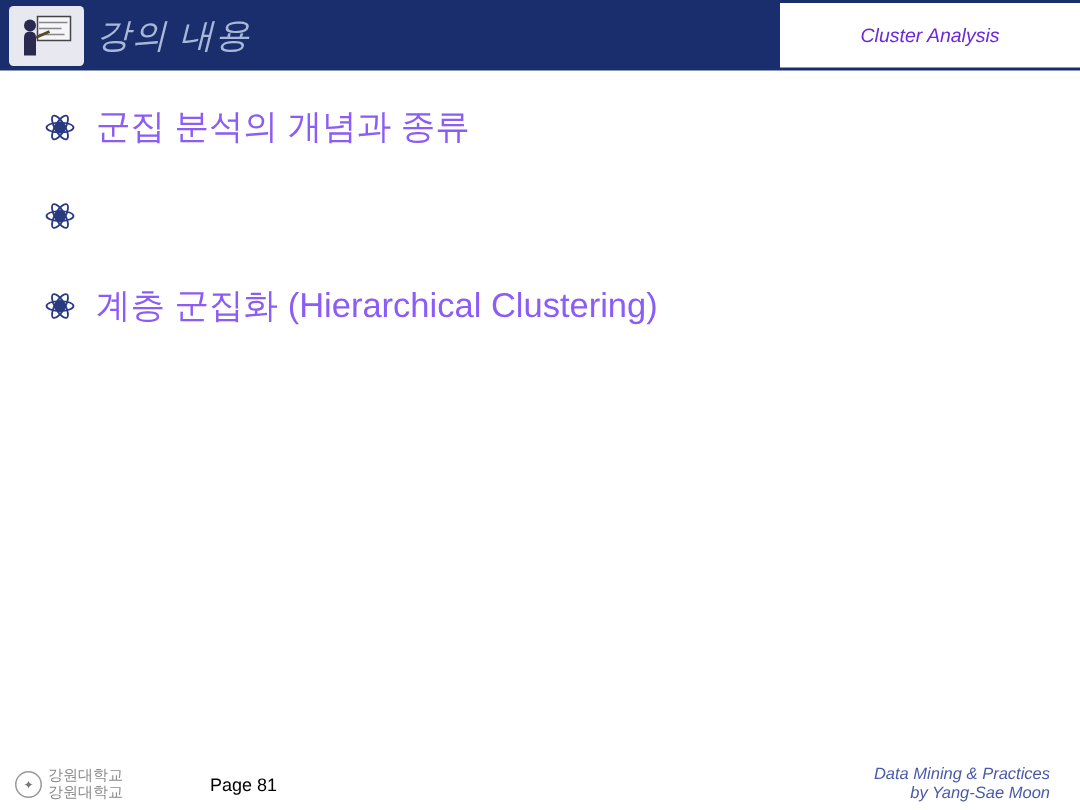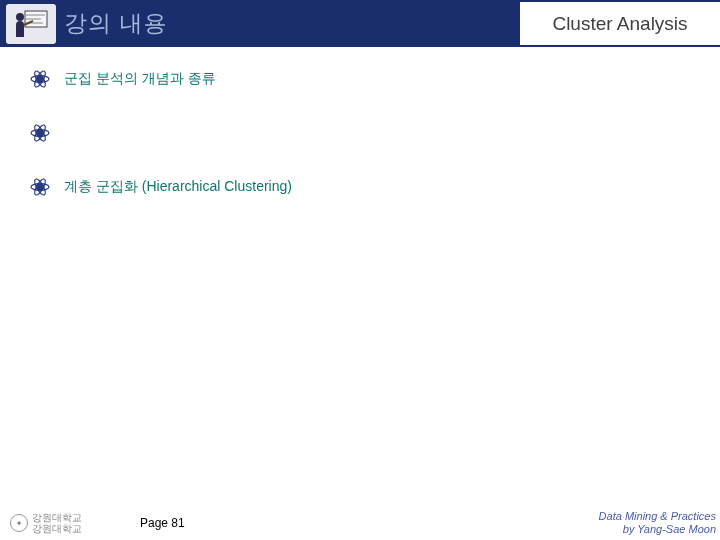--- a/index.html
+++ b/index.html
@@ -48,44 +48,46 @@
     display: flex;
     align-items: center;
     justify-content: center;
   }
   .titlebar-icon svg { display: block; }
   .title-text {
     color: #a8b8d8;
     font-size: 23px;
     font-weight: 500;
     letter-spacing: 1px;
+    font-style: italic;
   }
   .subtitle-text {
-    color: #404040;
-    font-size: 19px;
+    color: #6d28d9;
+    font-size: 13px;
+    font-style: italic;
   }
 
   
   .content {
     padding: 22px 30px 0 30px;
   }
   .bullet-row {
     display: flex;
     align-items: center;
     margin-bottom: 34px;
   }
   .bullet-icon {
     width: 20px;
     height: 20px;
     margin-right: 14px;
     flex-shrink: 0;
   }
   .bullet-text {
-    font-size: 14px;
-    color: #0f766e;
+    font-size: 23px;
+    color: #8b5cf6;
   }
 
   
   .footer {
     position: absolute;
     bottom: 0;
     left: 0;
     width: 100%;
     height: 34px;
     display: flex;
@@ -118,21 +120,21 @@
   }
   .footer-center {
     flex: 1;
     text-align: left;
     font-size: 12px;
     color: #000;
   }
   .footer-right {
     width: 170px;
     text-align: right;
-    padding-right: 4px;
+    padding-right: 20px;
     font-size: 11px;
     font-style: italic;
     color: #4a5aa8;
     line-height: 1.2;
   }
 </style>
 </head>
 <body>
 
 <div class="slide">

